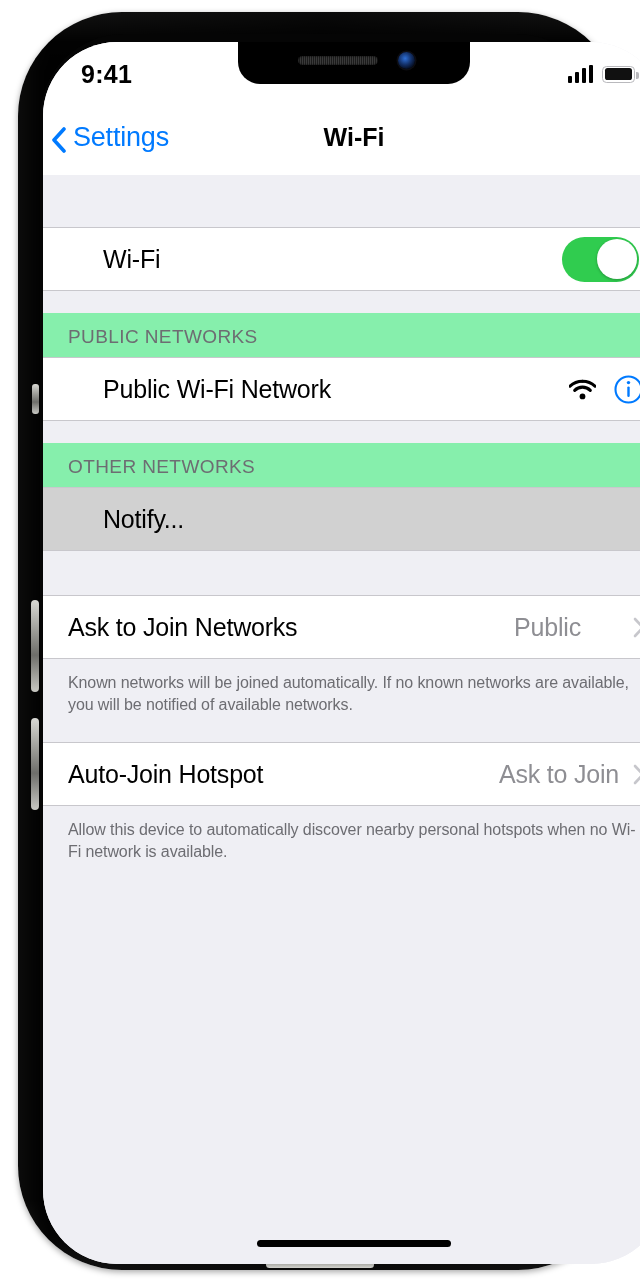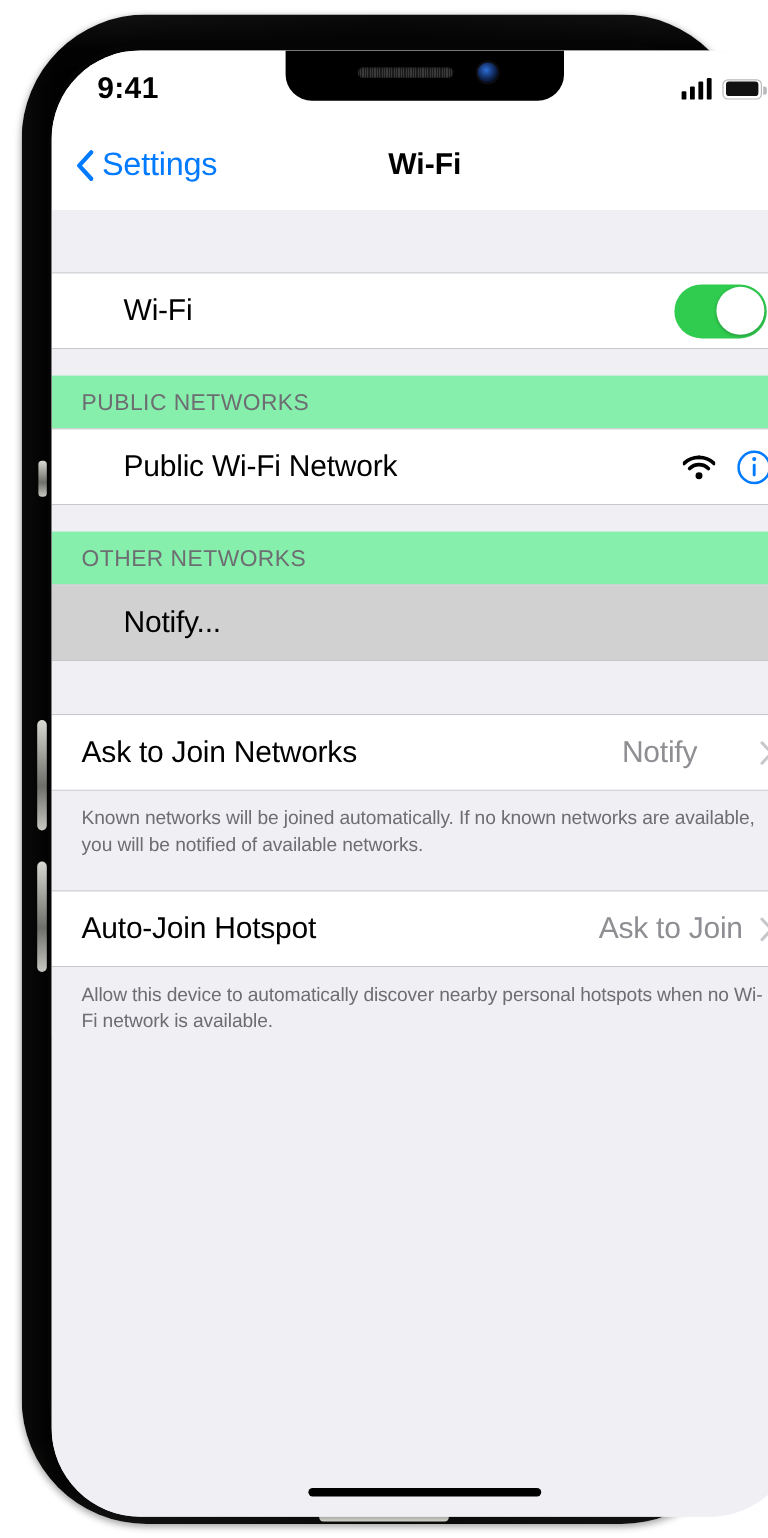--- a/index.html
+++ b/index.html
@@ -99,21 +99,21 @@
   #battery{ position:relative; width:33px; height:17px; border:1.8px solid #b9b9bd; border-radius:4.5px; padding:1.6px; }
   #battery-fill{ height:100%; background:#111; border-radius:2.6px; }
   #battery-cap{ position:absolute; right:-4.5px; top:5px; width:2.6px; height:7px; background:#b9b9bd; border-radius:0 2px 2px 0; }
 
   
   #nav-bar{
     position:absolute; top:58px; left:0; right:0; height:75px;
     background:#ffffff; z-index:15;
     display:flex; align-items:center;
   }
-  #nav-back{ display:flex; align-items:center; gap:7px; padding-left:20px; cursor:pointer; }
+  #nav-back{ display:flex; align-items:flex-end; gap:7px; padding-left:8px; cursor:pointer; }
   #back-chevron{ width:15px; height:26px; }
   #nav-back-label{ font-size:27px; color:#007aff; letter-spacing:-.2px; }
   #nav-title{
     position:absolute; left:0; right:0; text-align:center;
     font-size:25px; font-weight:700; color:#000; pointer-events:none;
   }
 
   
   #content{
     position:absolute; top:133px; left:0; right:0; bottom:0;
@@ -249,21 +249,21 @@
       <div class="cell" id="row-other">
         <span class="cell-title">Notify...</span>
       </div>
 
       <div class="hairline"></div>
       <div class="gap" style="height:44px"></div>
       <div class="hairline"></div>
 
       <div class="cell" id="row-ask-join">
         <span class="cell-title">Ask to Join Networks</span>
-        <span class="cell-value">Notify</span>
+        <span class="cell-value">Public</span>
         <svg class="chevron-right" viewBox="0 0 12 21">
           <polyline points="2,2 10,10.5 2,19" fill="none" stroke="#c7c7cc" stroke-width="2.6" stroke-linecap="round" stroke-linejoin="round"></polyline>
         </svg>
       </div>
 
       <div class="hairline"></div>
       <div class="footer-text">Known networks will be joined automatically. If no known networks are available, you will be notified of available networks.</div>
       <div class="gap" style="height:26px"></div>
       <div class="hairline"></div>
 

